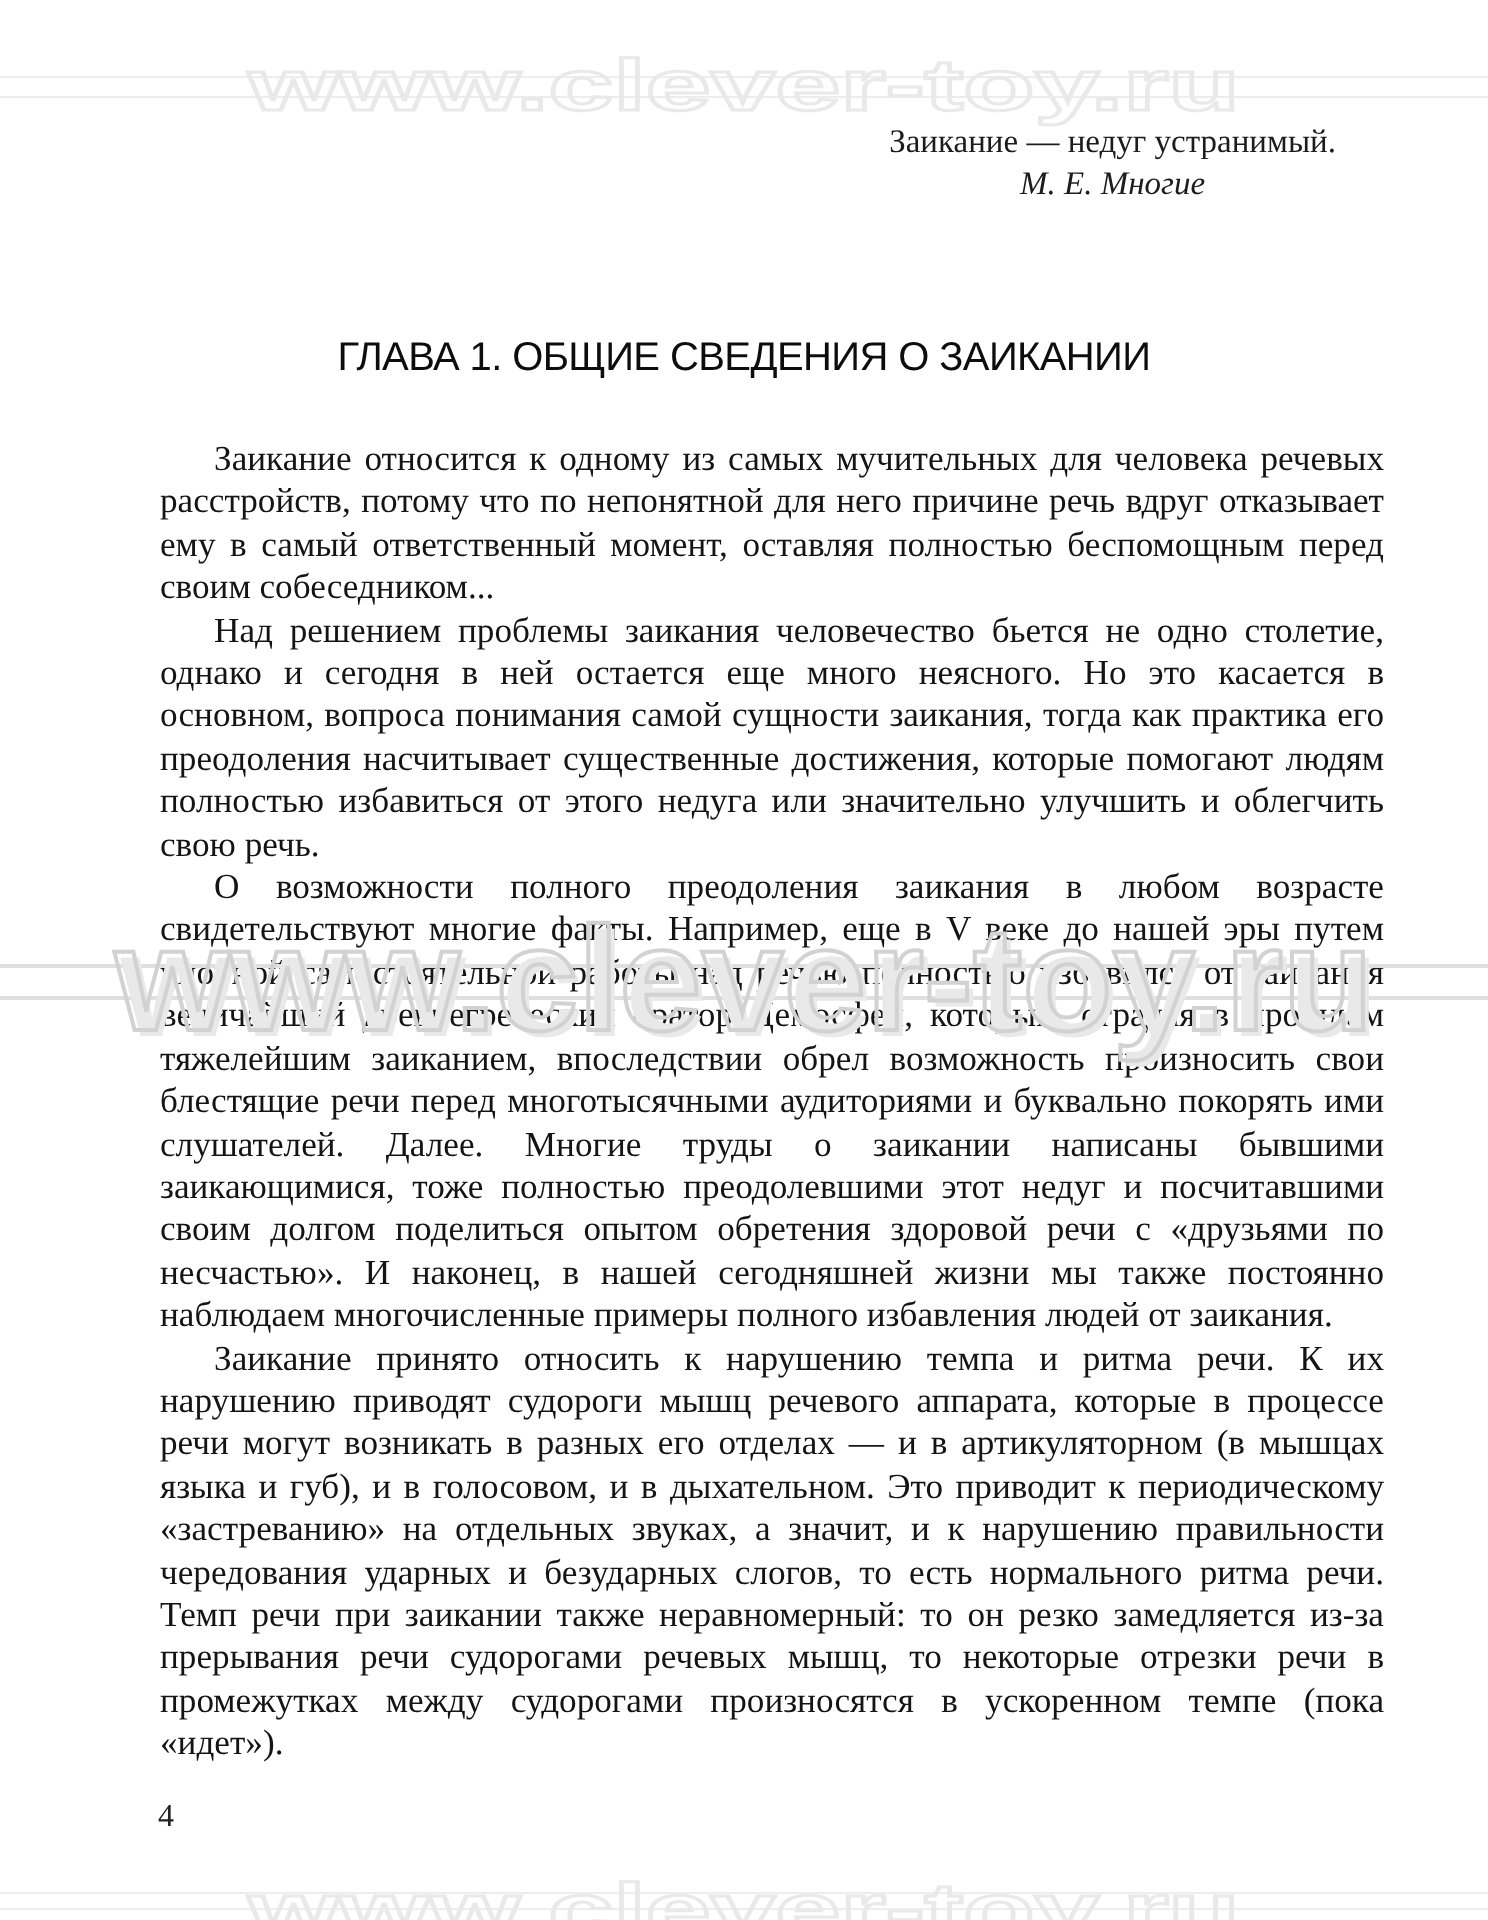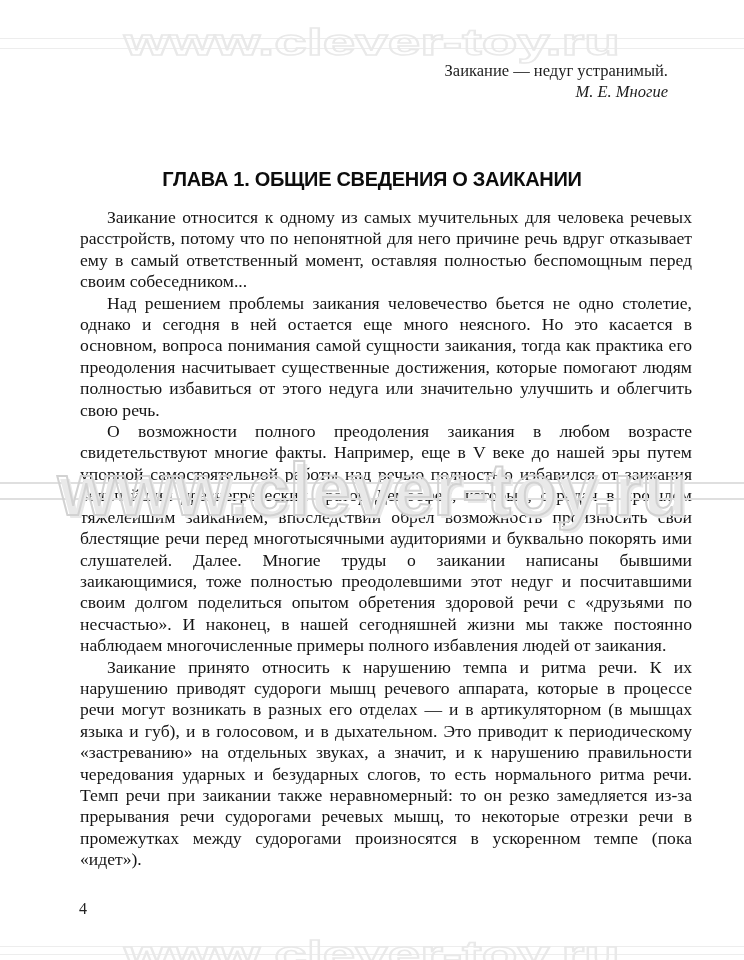--- a/index.html
+++ b/index.html
@@ -14,48 +14,48 @@
     background: #ffffff;
     overflow: hidden;
     color: #111111;
   }
 
   
   .epigraph {
     position: absolute;
     top: 60px;
     right: 76px;
-    text-align: right;
+    text-align: center;
     font-family: "Liberation Serif", serif;
     font-size: 16.5px;
     line-height: 21px;
     color: #1c1c1c;
   }
   .epigraph .author {
     font-style: italic;
   }
 
   
   .chapter-title {
     position: absolute;
     top: 155px;
     left: 0;
     width: 744px;
     text-align: center;
     font-family: "Liberation Sans", sans-serif;
-    font-weight: bold;
+    font-weight: normal;
     font-size: 20px;
     letter-spacing: -0.3px;
     color: #0d0d0d;
   }
 
   
   .body-text {
     position: absolute;
-    top: 207px;
+    top: 219px;
     left: 80px;
     width: 612px;
     font-family: "Liberation Serif", serif;
     font-size: 17.6px;
     line-height: 21.4px;
     text-align: justify;
     color: #141414;
   }
   .body-text p {
     margin: 0;

